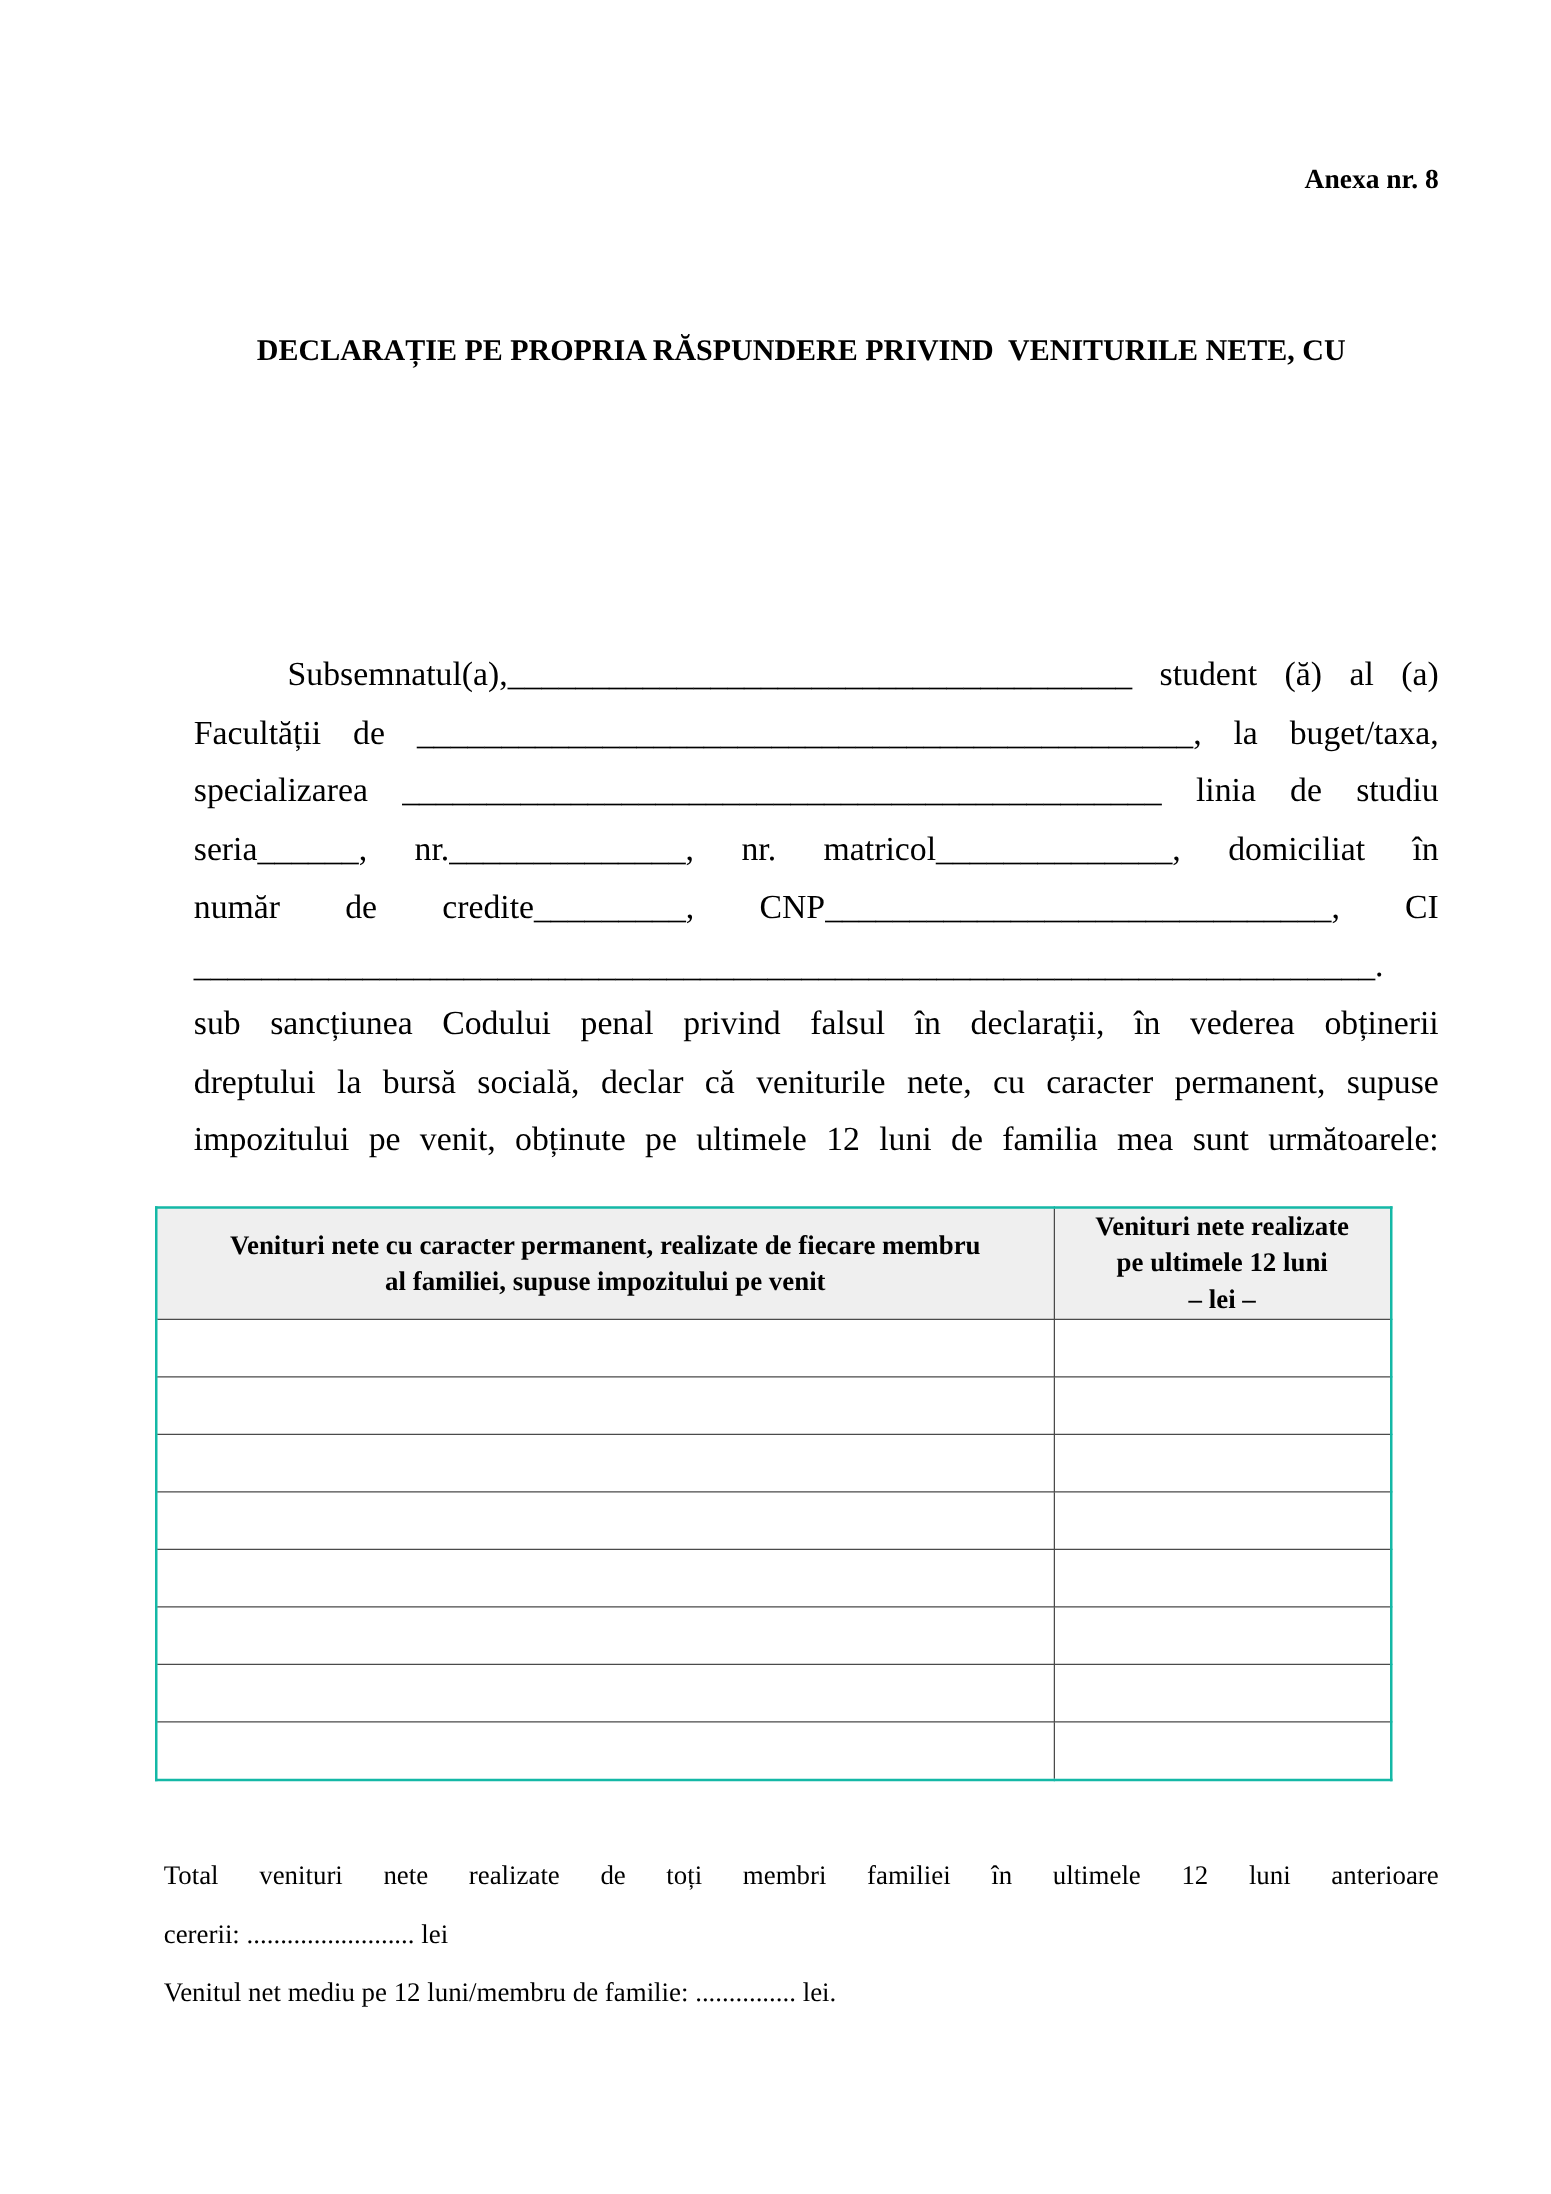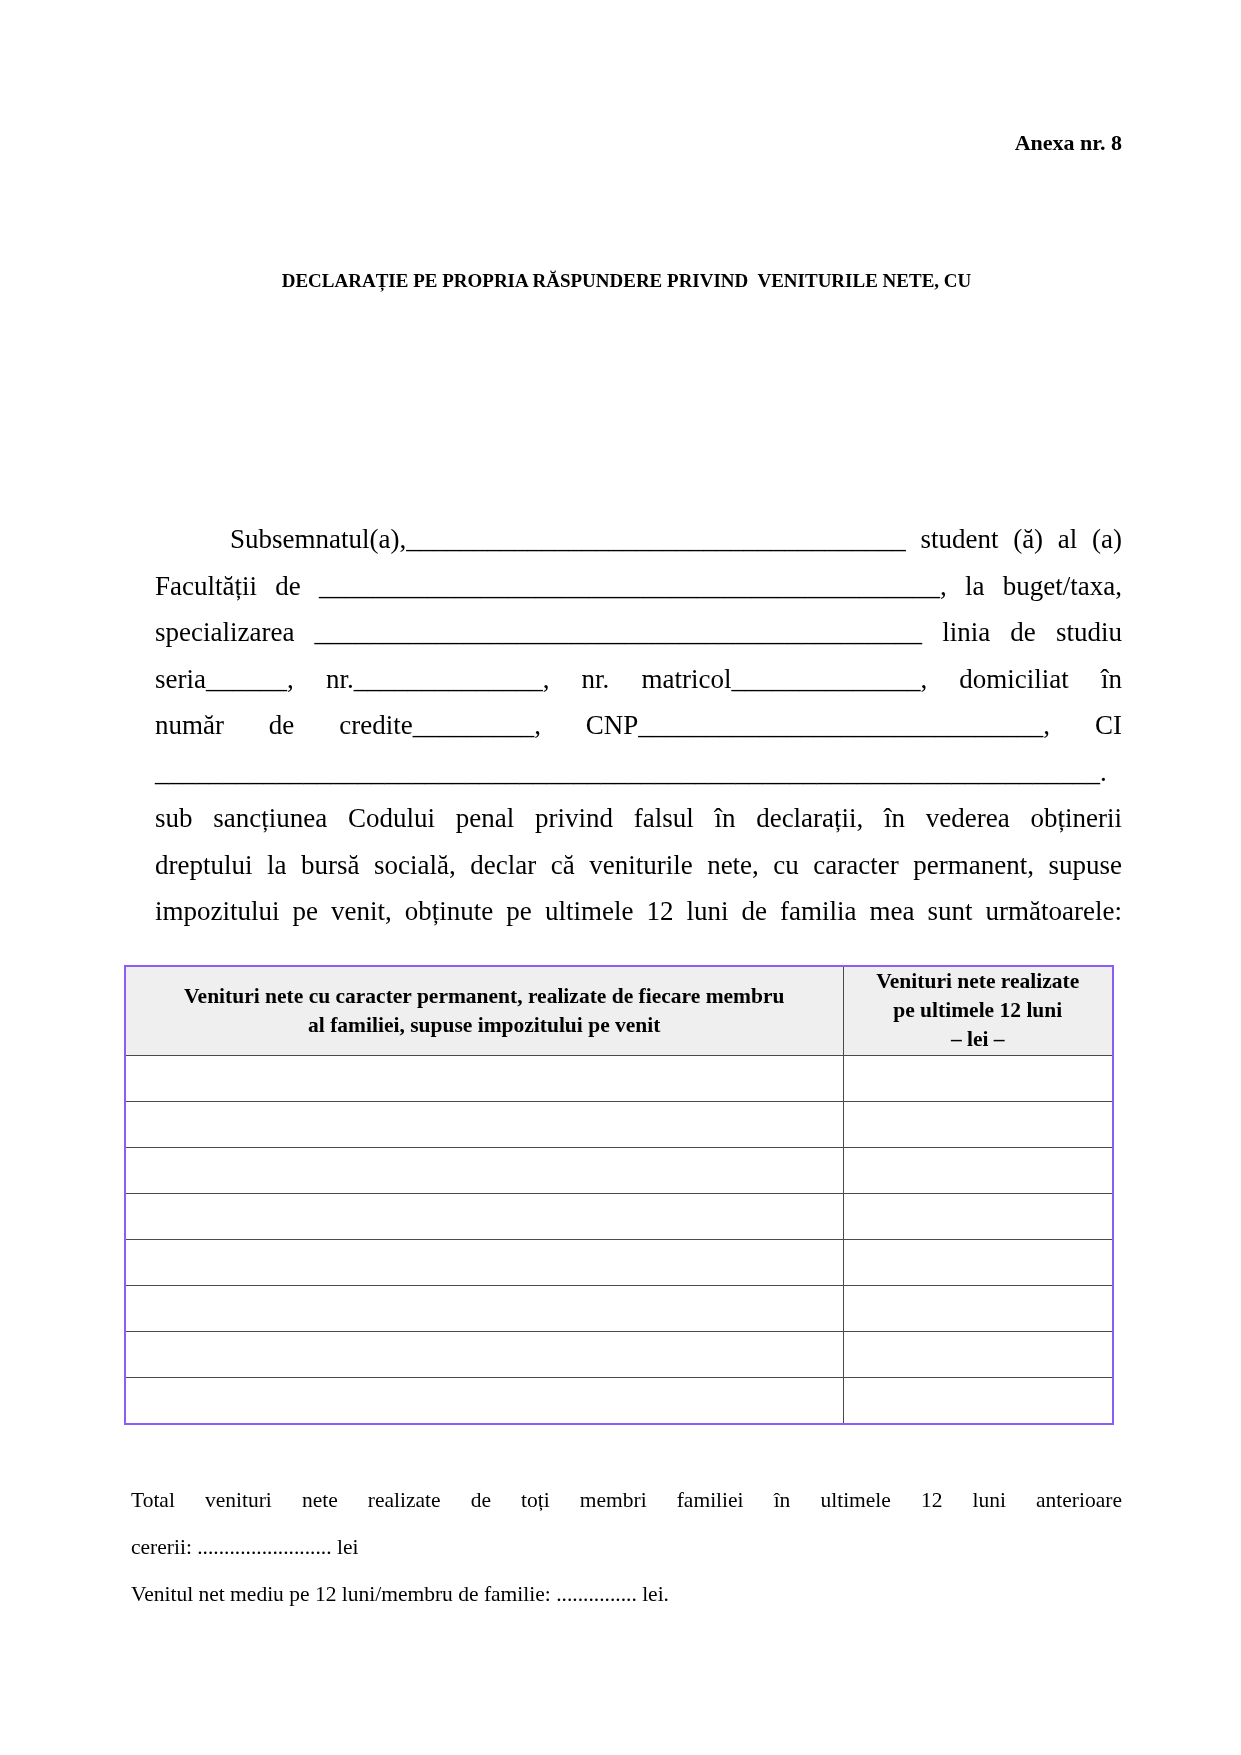--- a/index.html
+++ b/index.html
@@ -4,53 +4,53 @@
 <style>
   html,body{margin:0;padding:0;background:#e8e8e8;}
   .page{
     position:relative;
     width:1241px;height:1755px;
     margin:0 auto;
     background:#ffffff;
     color:#000;
     font-family:"Liberation Serif", serif;
     box-sizing:border-box;
-    padding:126px 119px 0 131px;
+    padding:126px 90px 0 131px;
     overflow:hidden;
   }
   .annex{
     text-align:right;
     font-weight:bold;
     font-size:22px;
     line-height:34px;
   }
   .doc-title{
     margin-top:26px;
     text-align:center;
     font-weight:bold;
-    font-size:19px;
+    font-size:24px;
     line-height:38px;
     white-space:pre-wrap;
   }
   .decl{
     margin-top:140px;
     margin-left:24px;
     font-size:27px;
     line-height:46.5px;
   }
   .jl{ text-align:justify; text-align-last:justify; }
   .ll{ text-align:right; text-align-last:left; }
   .indent{ padding-left:75px; }
   .bold{ font-weight:normal; }
   .tablewrap{ margin-top:30px; margin-left:-7px; }
   table.income{
     border-collapse:collapse;
     table-layout:fixed;
     width:988px;
-    border:2px solid #8b5cf6;
+    border:2px solid #14b8a6;
   }
   table.income th, table.income td{
     border:1px solid #4a4a4a;
     padding:0 8px;
     box-sizing:border-box;
   }
   table.income thead th{
     background:#efefef;
     font-weight:bold;
     font-size:21.5px;

